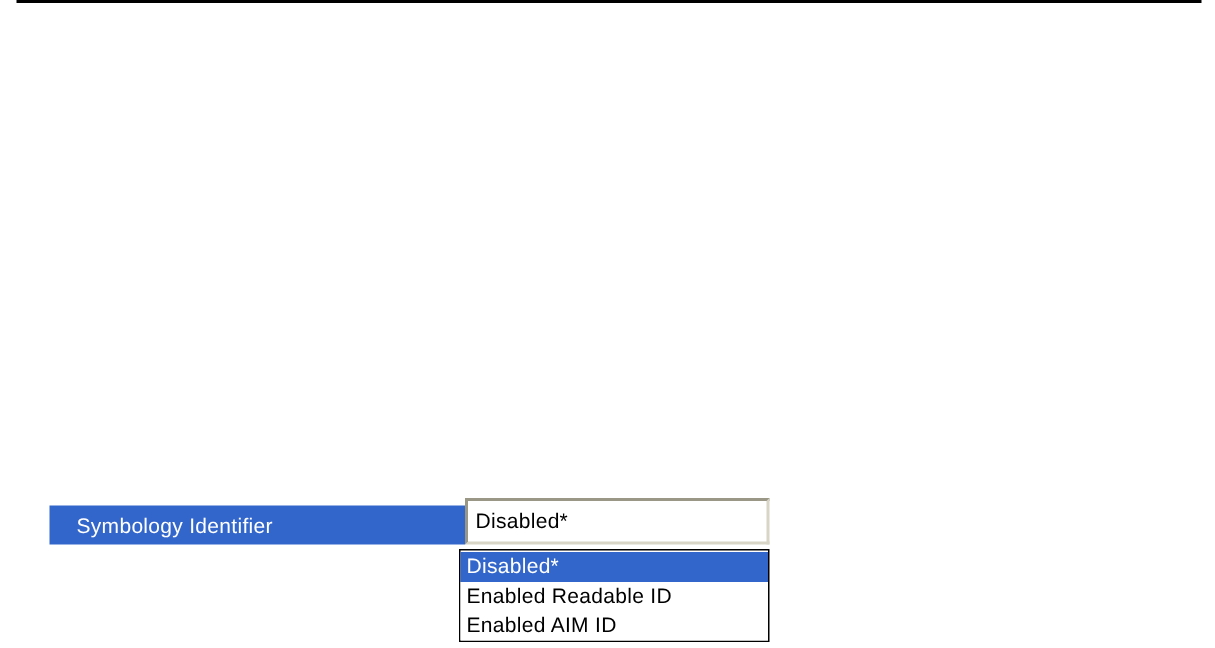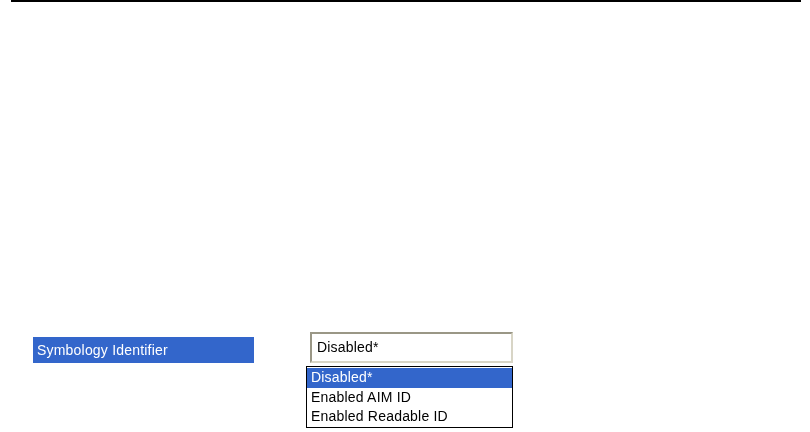--- a/index.html
+++ b/index.html
@@ -15,25 +15,25 @@
   .top-rule {
     position: absolute;
     left: 11px; top: 0;
     width: 790px; height: 2px;
     background: #000000;
   }
 
   .param-label {
     position: absolute;
     left: 33px; top: 337px;
-    width: 221px; height: 26px;
+    width: 277px; height: 26px;
     background: #3366cb;
     color: #ffffff;
     line-height: 26px;
-    padding-left: 4px;
+    padding-left: 18px;
     white-space: nowrap;
     overflow: hidden;
   }
 
   .combo-field {
     position: absolute;
     left: 310px; top: 332px;
     width: 203px; height: 31px;
     background: #ffffff;
     border-style: solid;
@@ -74,15 +74,15 @@
 <body>
 
 <div class="top-rule"></div>
 
 <div class="param-label">Symbology Identifier</div>
 
 <div class="combo-field">Disabled*</div>
 
 <div class="dropdown-list">
   <div class="dropdown-option selected">Disabled*</div>
+  <div class="dropdown-option">Enabled Readable ID</div>
   <div class="dropdown-option">Enabled AIM ID</div>
-  <div class="dropdown-option">Enabled Readable ID</div>
 </div>
 
 </body></html>

